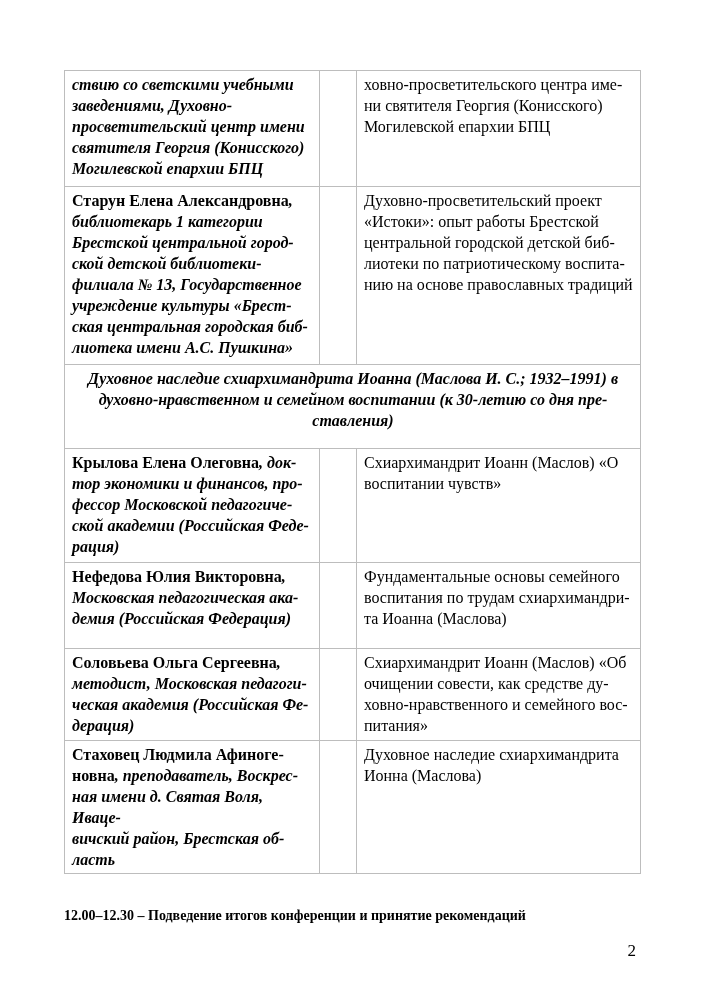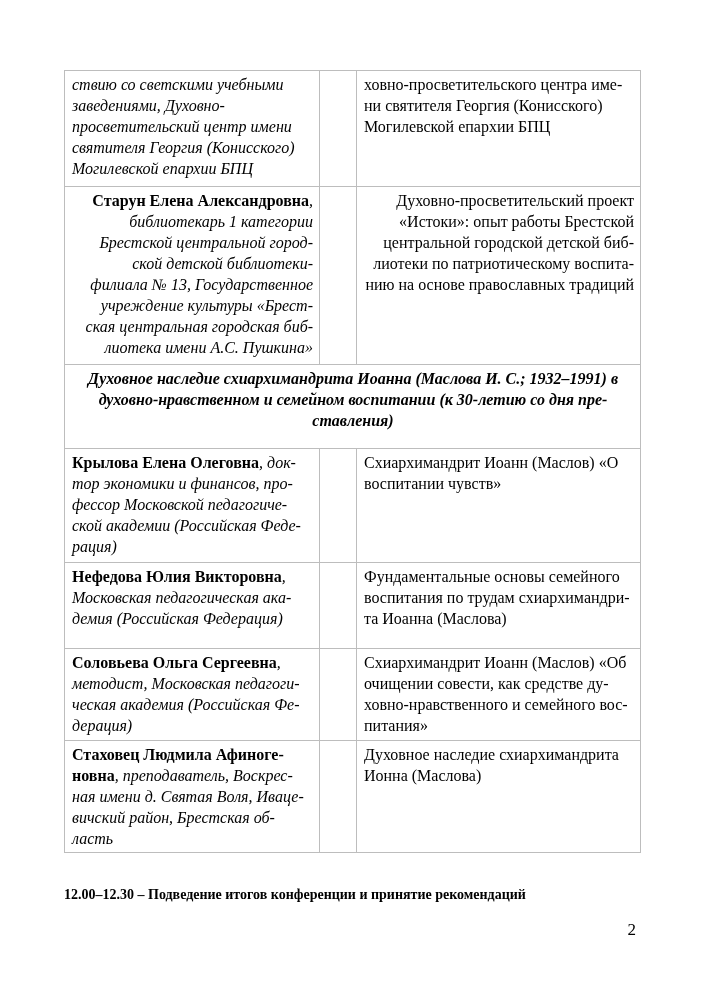--- a/index.html
+++ b/index.html
@@ -31,32 +31,32 @@
     border: 1px solid #bdbdbd;
     vertical-align: top;
     padding: 3px 6px 3px 7px;
     font-size: 16px;
     line-height: 21px;
     white-space: pre-line;
     overflow: hidden;
   }
   td.spacer { padding: 0; }
   .speaker-name { font-weight: bold; font-style: normal; }
-  .speaker-info { font-style: italic; font-weight: normal; margin-top: 16px; }
+  .speaker-info { font-style: italic; font-weight: bold; margin-top: 16px; }
   td.topic-cell { padding-left: 4px; }
   td.section-header {
     text-align: center;
     font-weight: bold;
     font-style: italic;
     font-size: 16.5px;
     line-height: 22px;
     padding: 9px 12px 6px 12px;
   }
   tr.r1 { height: 116px; }
-  tr.r2 { height: 178px; text-align: right; }
+  tr.r2 { height: 178px; }
   tr.rh { height: 84px; }
   tr.r3 { height: 114px; }
   tr.r4 { height: 86px; }
   tr.r5 { height: 92px; }
   tr.r6 { height: 100px; }
   .footer-line {
     margin-top: 31px;
     font-weight: bold;
     font-size: 14px;
     line-height: 21px;

